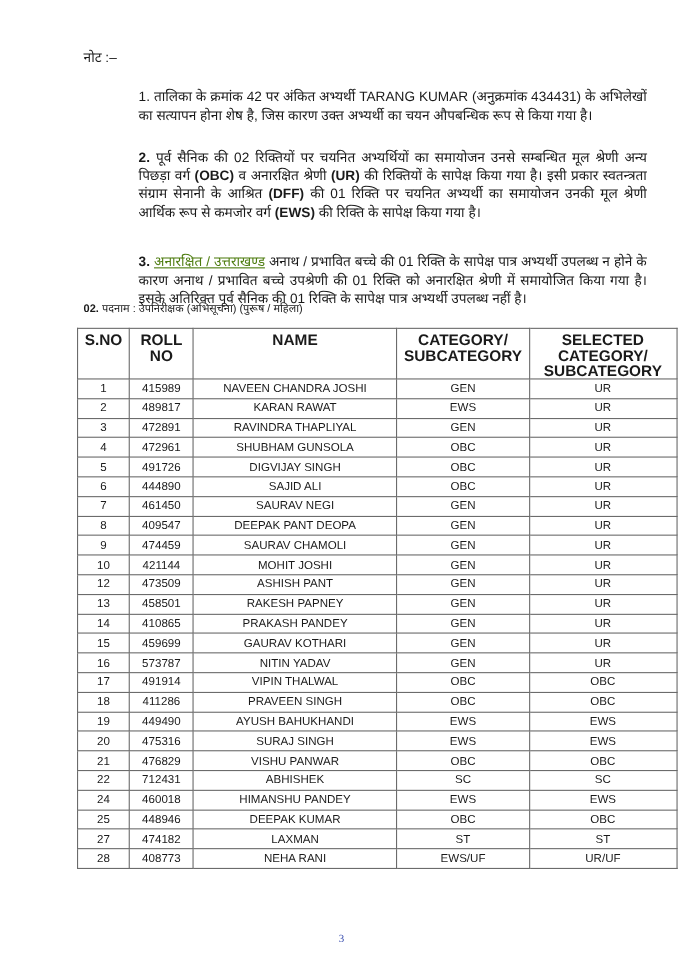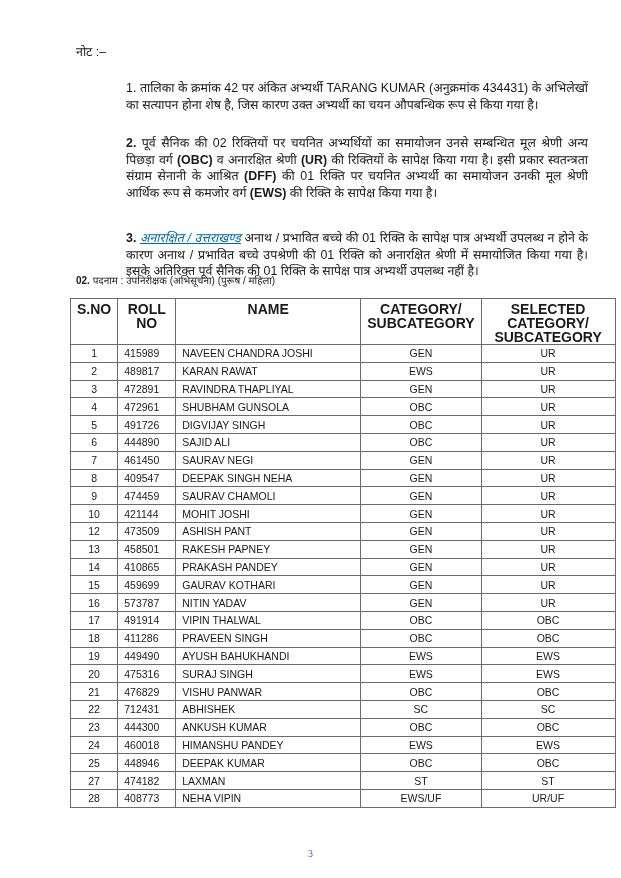--- a/index.html
+++ b/index.html
@@ -6,29 +6,29 @@
   body { width: 621px; height: 878px; position: relative; overflow: hidden;
          font-family: "Liberation Sans", "DejaVu Sans", sans-serif; color: #1a1a1a; }
   .note { position: absolute; left: 76px; top: 44px; width: 512px; font-size: 12.4px; line-height: 16.6px; }
   .note-label { position: absolute; left: 0; top: 0; }
   .note-item { position: absolute; left: 50px; width: 462px; text-align: justify; margin-top: 36px; }
   .note-item.first { top: 0; }
   .note-item.second { top: 55px; }
   .note-item.third { top: 150px; }
   .num { font-weight: normal; }
   .bold { font-weight: bold; }
-  .link { color: #0369a1; text-decoration: underline; font-style: italic; }
+  .link { color: #4d7c0f; text-decoration: underline; }
   .section-title { position: absolute; left: 76px; top: 273px; font-size: 10px; }
   .section-title .bold { font-weight: bold; }
   table { position: absolute; left: 70px; top: 298px; border-collapse: collapse;
           font-family: "Liberation Sans", sans-serif; font-size: 10.5px; }
   th, td { border: 1px solid #6b6b6b; padding: 0 6px; height: 16.8px; }
   th { font-weight: bold; height: 34px; vertical-align: top; padding-top: 3px; line-height: 14px; font-size: 14px; }
   td.c, th.c { text-align: center; }
-  td.l { text-align: left; }
+  td.l { text-align: center; }
   .page-num { position: absolute; left: 0; width: 621px; top: 848px; text-align: center;
               font-size: 10px; color: #3a4fb0; font-family: "Liberation Serif", serif; }
 </style>
 </head>
 <body>
 
 <div class="note">
   <span class="note-label">नोट :–</span>
   <div class="note-item first">
     <span class="num">1.</span>
@@ -110,21 +110,21 @@
       <tr>
         <td class="c">7</td>
         <td class="l">461450</td>
         <td class="l">SAURAV NEGI</td>
         <td class="c">GEN</td>
         <td class="c">UR</td>
       </tr>
       <tr>
         <td class="c">8</td>
         <td class="l">409547</td>
-        <td class="l">DEEPAK SINGH NEHA</td>
+        <td class="l">DEEPAK PANT DEOPA</td>
         <td class="c">GEN</td>
         <td class="c">UR</td>
       </tr>
       <tr>
         <td class="c">9</td>
         <td class="l">474459</td>
         <td class="l">SAURAV CHAMOLI</td>
         <td class="c">GEN</td>
         <td class="c">UR</td>
       </tr>
@@ -206,27 +206,20 @@
         <td class="c">OBC</td>
       </tr>
       <tr>
         <td class="c">22</td>
         <td class="l">712431</td>
         <td class="l">ABHISHEK</td>
         <td class="c">SC</td>
         <td class="c">SC</td>
       </tr>
       <tr>
-        <td class="c">23</td>
-        <td class="l">444300</td>
-        <td class="l">ANKUSH KUMAR</td>
-        <td class="c">OBC</td>
-        <td class="c">OBC</td>
-      </tr>
-      <tr>
         <td class="c">24</td>
         <td class="l">460018</td>
         <td class="l">HIMANSHU PANDEY</td>
         <td class="c">EWS</td>
         <td class="c">EWS</td>
       </tr>
       <tr>
         <td class="c">25</td>
         <td class="l">448946</td>
         <td class="l">DEEPAK KUMAR</td>
@@ -236,20 +229,20 @@
       <tr>
         <td class="c">27</td>
         <td class="l">474182</td>
         <td class="l">LAXMAN</td>
         <td class="c">ST</td>
         <td class="c">ST</td>
       </tr>
       <tr>
         <td class="c">28</td>
         <td class="l">408773</td>
-        <td class="l">NEHA VIPIN</td>
+        <td class="l">NEHA RANI</td>
         <td class="c">EWS/UF</td>
         <td class="c">UR/UF</td>
       </tr>
     </tbody>
 </table>
 
 <div class="page-num">3</div>
 
 </body></html>

